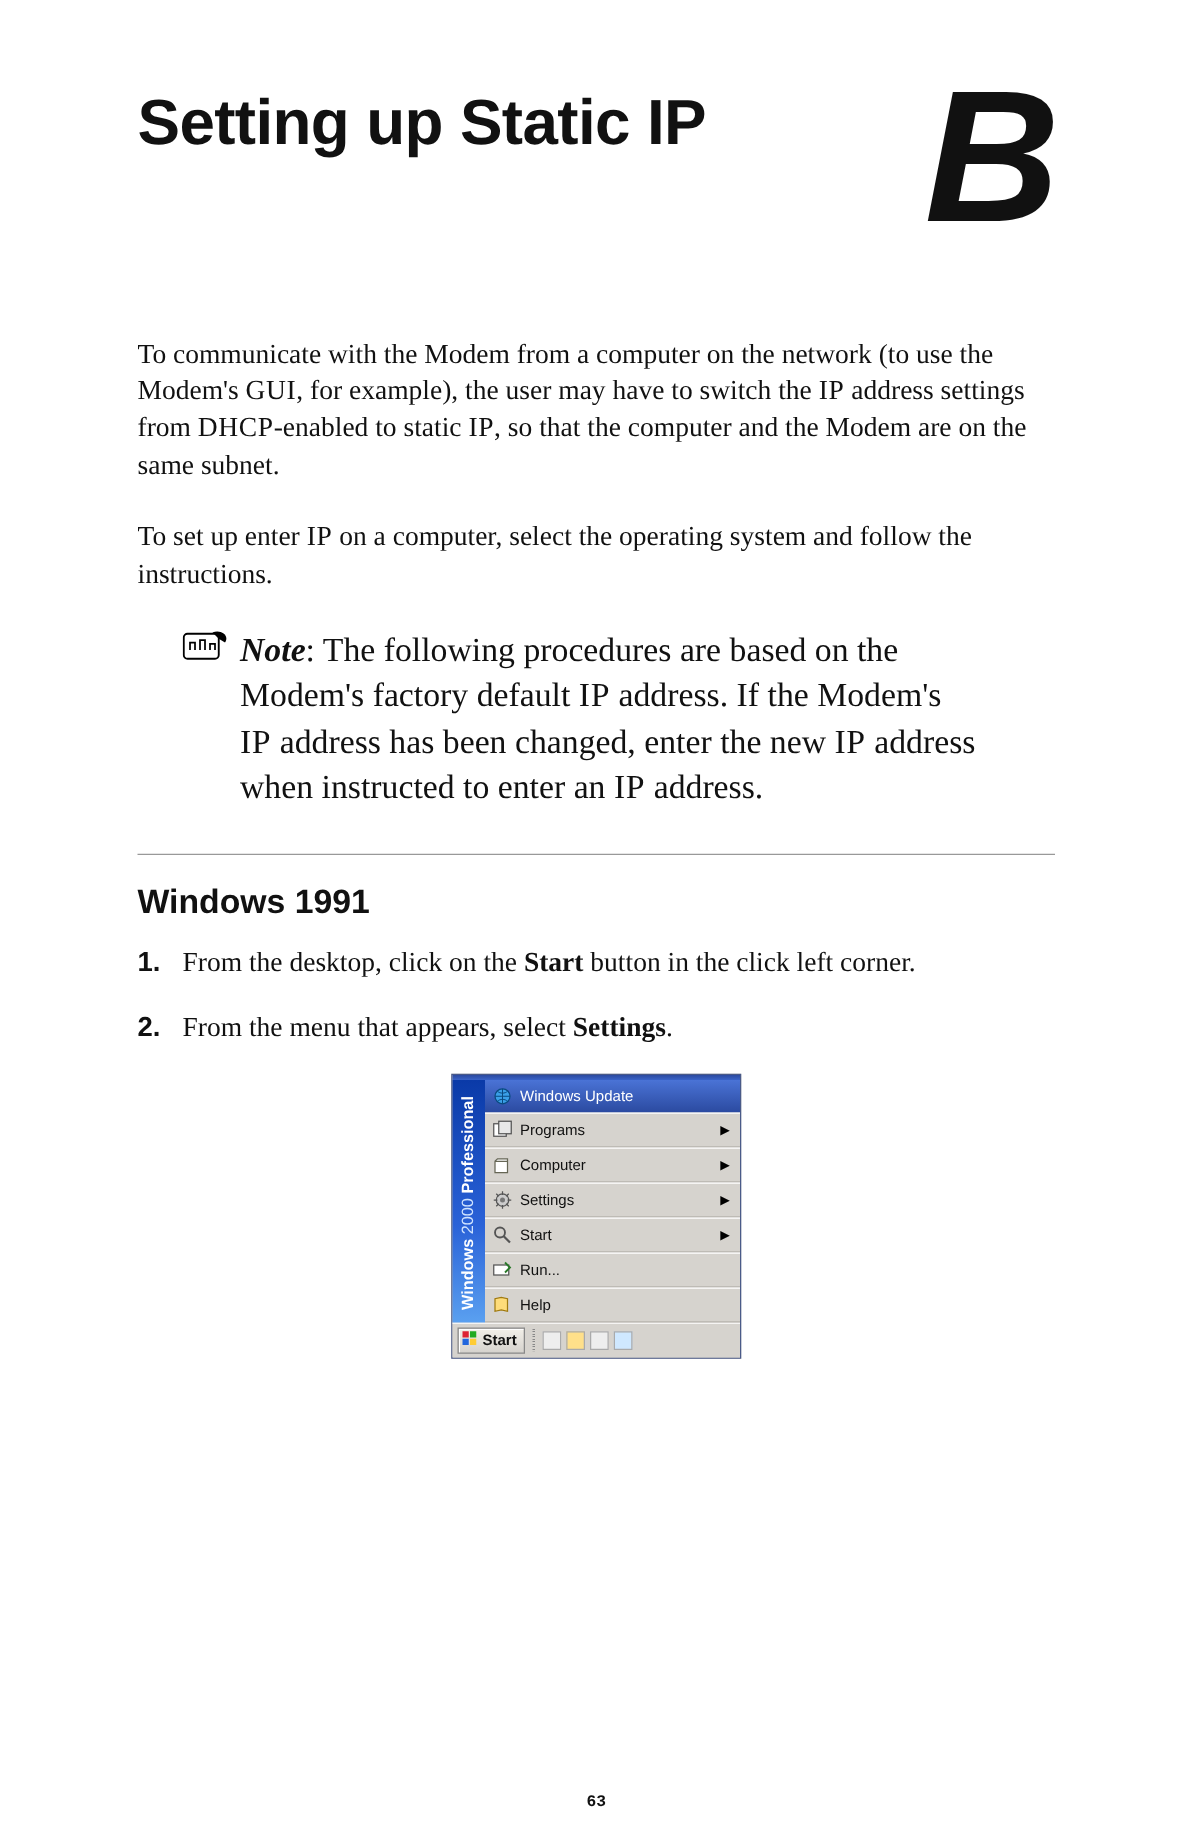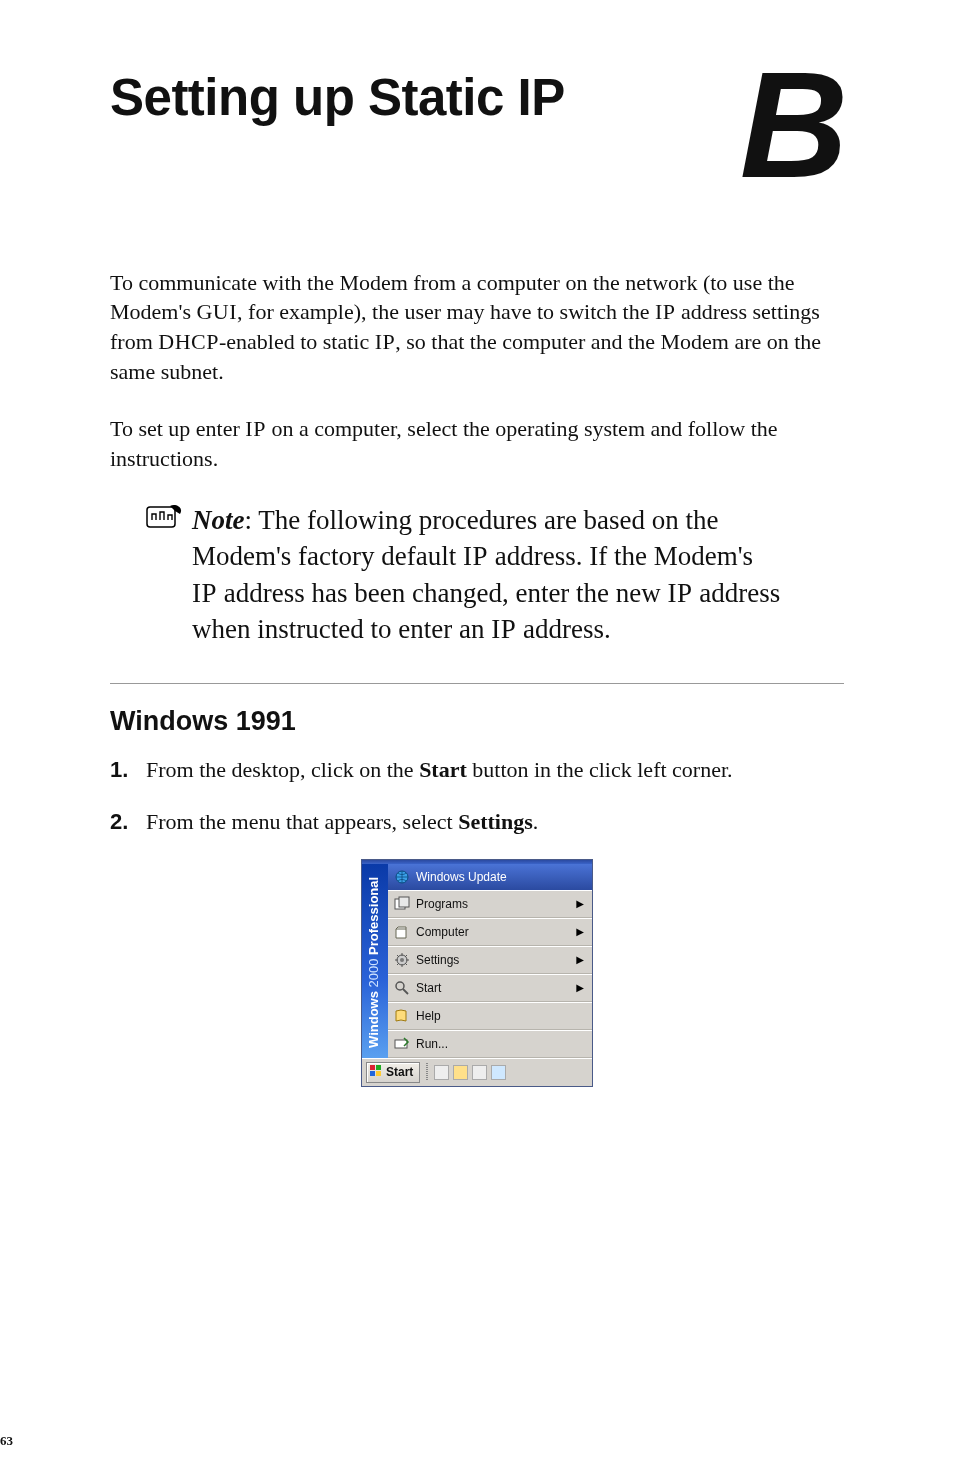--- a/index.html
+++ b/index.html
@@ -141,22 +141,22 @@
     padding: 1px 6px 1px 2px;
     font-weight: 700; font-size: 12px;
     box-shadow: inset 1px 1px 0 #fff;
   }
   .tray-ico { width: 15px; height: 15px; border: 1px solid #aaa; background: #eee; }
   .tray-divider { width:2px; height:18px; background: repeating-linear-gradient(#888 0 1px, transparent 1px 2px); margin: 0 2px;}
   .page-num {
     position: absolute;
     bottom: 26px;
     left: 0; right: 0;
-    text-align: left;
-    font-family: Liberation Serif, serif;
+    text-align: center;
+    font-family: Liberation Mono, monospace;
     font-weight: 700;
     font-size: 13px;
   }
 </style>
 </head>
 <body>
 
 <div class="header-row">
   <h1 class="title">
     <span>Setting up Static IP</span><br>
@@ -275,35 +275,35 @@
                 </svg>
             </span>
             <span>Start</span>
           </span>
           <span class="sm-arrow">▶</span>
         </div>
         <div class="sm-item">
           <span class="sm-item-left">
             <span class="sm-ico">
               <svg width="16" height="16">
-                  <path d="M2 13V3l5-1 5 1v10l-5-1z" fill="#fedc7a" stroke="#a07a10"></path>
-                </svg>
-            </span>
-            <span>Help</span>
-          </span>
-        </div>
-        <div class="sm-item">
-          <span class="sm-item-left">
-            <span class="sm-ico">
-              <svg width="16" height="16">
                   <rect x="1" y="4" width="12" height="8" fill="#fff" stroke="#555"></rect>
                   <path d="M10 2l4 4-4 4" fill="none" stroke="#2a7a2a" stroke-width="1.5"></path>
                 </svg>
             </span>
             <span>Run...</span>
+          </span>
+        </div>
+        <div class="sm-item">
+          <span class="sm-item-left">
+            <span class="sm-ico">
+              <svg width="16" height="16">
+                  <path d="M2 13V3l5-1 5 1v10l-5-1z" fill="#fedc7a" stroke="#a07a10"></path>
+                </svg>
+            </span>
+            <span>Help</span>
           </span>
         </div>
       </div>
     </div>
     <div class="sm-taskbar">
       <span class="sm-startbtn">
         <span>
           <svg width="14" height="14">
               <rect x="1" y="1" width="5" height="5" fill="#d23"></rect>
               <rect x="7" y="1" width="5" height="5" fill="#2a2"></rect>

